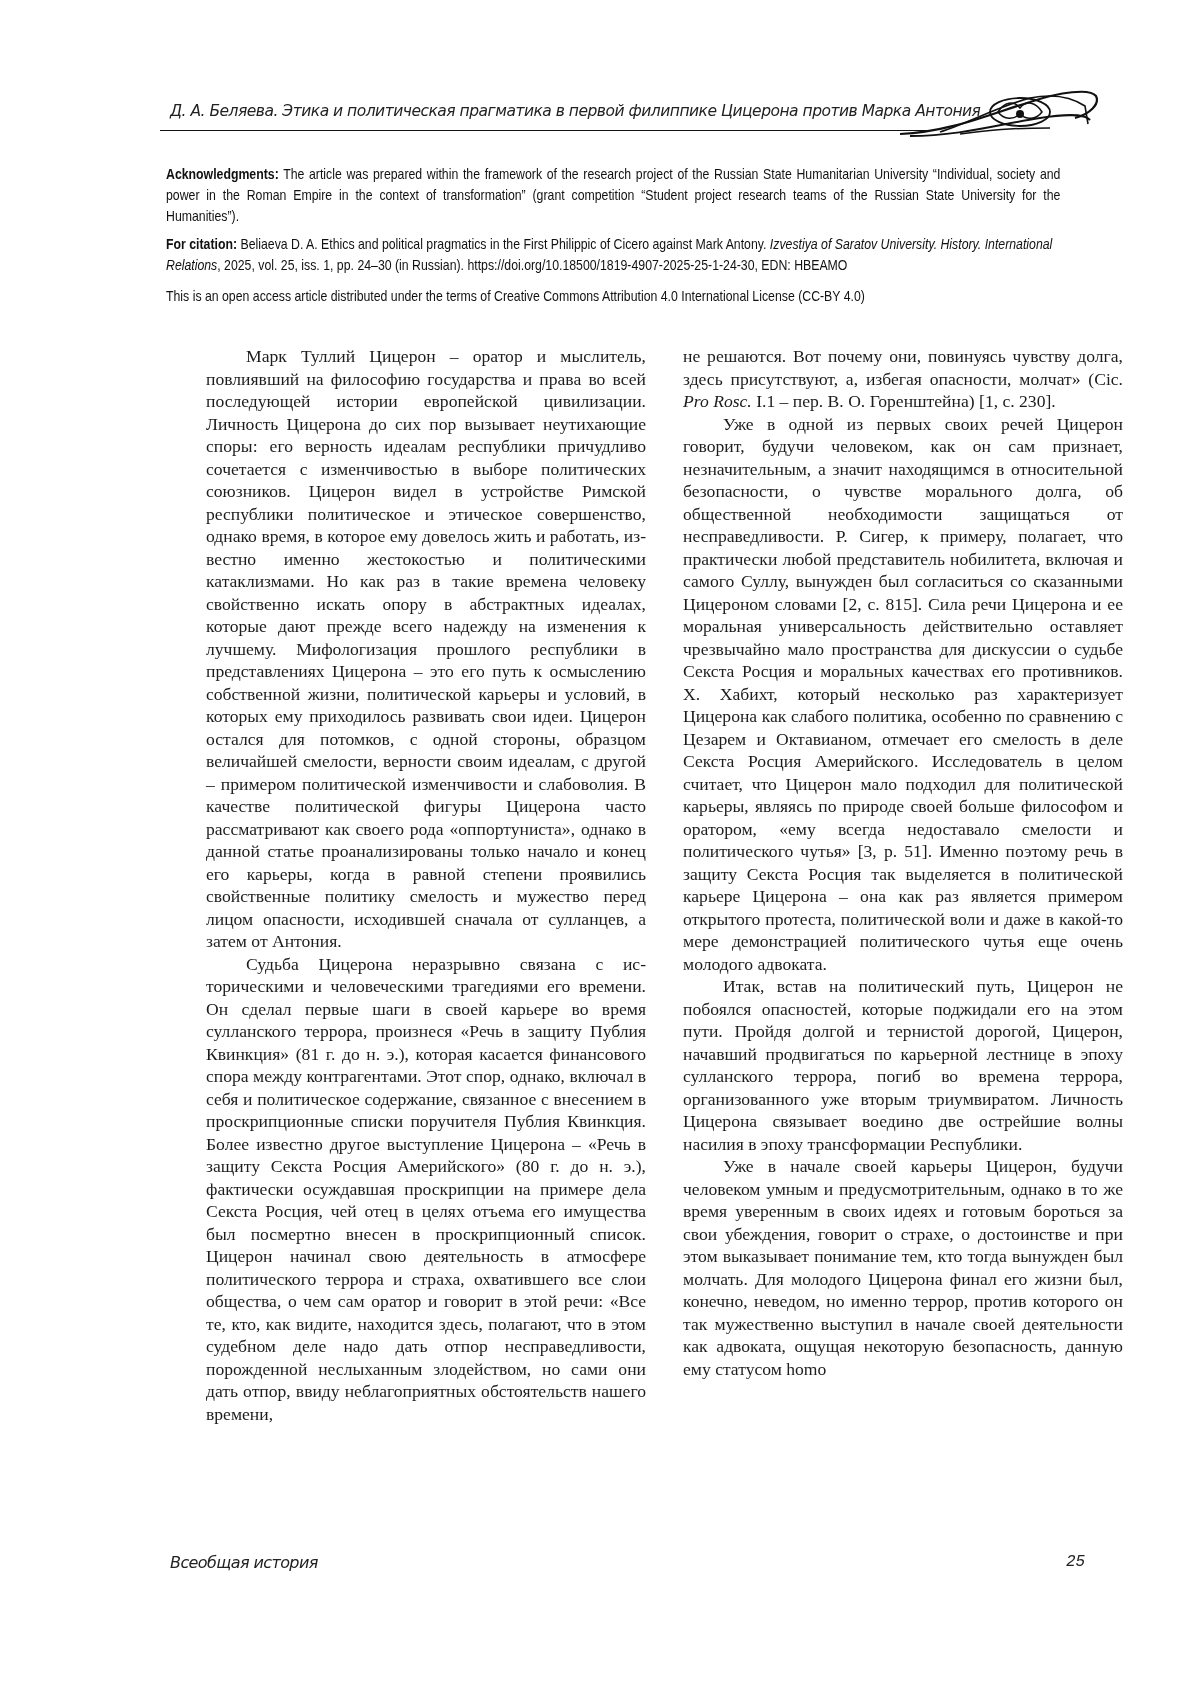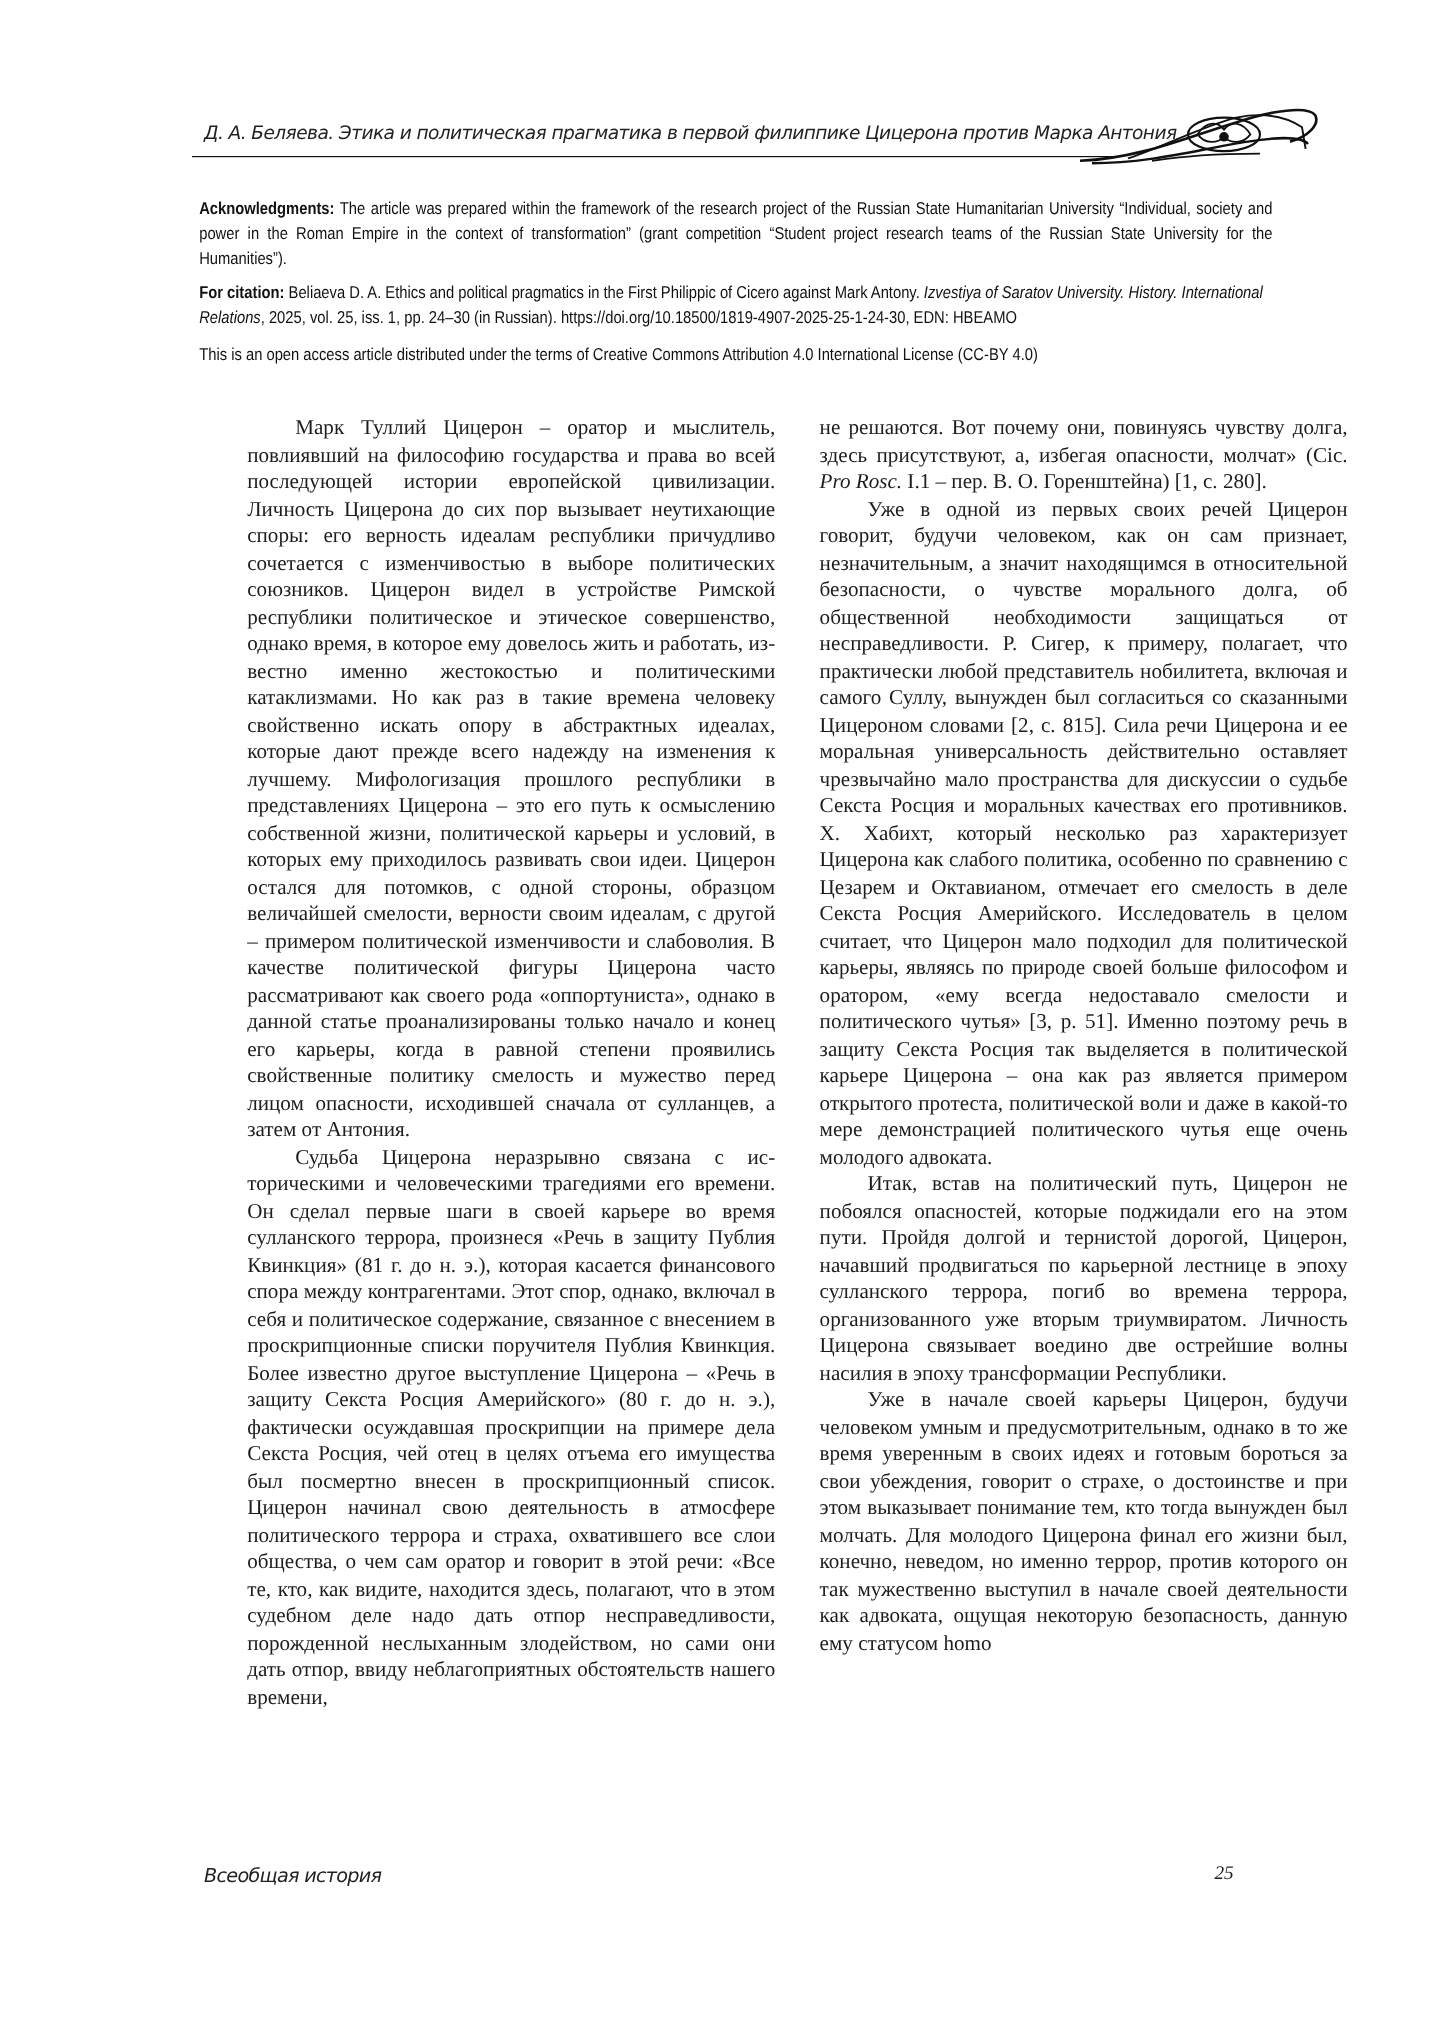--- a/index.html
+++ b/index.html
@@ -22,21 +22,21 @@
     font-family: "Liberation Serif", serif; font-size: 17.6px; line-height: 22.5px;
     text-align: justify; hyphens: manual; color: #1c1c1c; margin-left: 36px;
   }
   .col-left { left: 170px; }
   .col-right { left: 647px; }
   .column p { margin: 0; text-indent: 40px; }
   .column p.cont { text-indent: 0; }
   .column i { }
   .footer-left { position: absolute; left: 170px; top: 1553px; font-family: "DejaVu Sans", sans-serif;
     font-style: italic; font-size: 16px; letter-spacing: -0.6px; color: #222; }
-  .footer-right { position: absolute; left: 1012px; top: 1553px; font-family: Liberation Serif, serif;
+  .footer-right { position: absolute; left: 1066px; top: 1553px; font-family: Liberation Mono, monospace;
     font-style: italic; font-size: 16px; color: #222; }
 </style>
 </head>
 <body>
 
 <div class="running-head">Д. А. Беляева.  Этика и политическая прагматика в первой филиппике Цицерона против Марка Антония</div>
 <div class="head-rule"></div>
 <svg class="ornament" viewBox="0 0 200 58">
   <path d="M0,50 C50,48 90,30 130,18 C160,8 190,4 196,12 C200,20 190,30 175,34" fill="none" stroke="#111" stroke-width="2.2"></path>
   <path d="M10,52 C60,52 100,40 140,34 C165,30 185,30 190,36" fill="none" stroke="#111" stroke-width="2"></path>
@@ -52,20 +52,20 @@
 <div class="meta meta-cite"><b>For citation:</b><span> Beliaeva D. A. Ethics and political pragmatics in the First Philippic of Cicero against Mark Antony. </span><i>Izvestiya of Saratov University. History. International Relations</i><span>, 2025, vol. 25, iss. 1, pp. 24–30 (in Russian). https://doi.org/10.18500/1819-4907-2025-25-1-24-30, EDN:  HBEAMO</span></div>
 
 <div class="meta meta-lic">This is an open access article distributed under the terms of Creative Commons Attribution 4.0 International License (CC-BY 4.0)</div>
 
 <div class="column col-left">
   <p>Марк Туллий Цицерон – оратор и мыслитель, повлиявший на философию государства и пра­ва во всей последующей истории европейской цивилизации. Личность Цицерона до сих пор вы­зывает неутихающие споры: его верность идеалам республики причудливо сочетается с изменчиво­стью в выборе политических союзников. Цицерон видел в устройстве Римской республики полити­ческое и этическое совершенство, однако время, в которое ему довелось жить и работать, из­вестно именно жестокостью и политическими катаклизмами. Но как раз в такие времена че­ловеку свойственно искать опору в абстрактных идеалах, которые дают прежде всего надежду на изменения к лучшему. Мифологизация про­шлого республики в представлениях Цицерона – это его путь к осмыслению собственной жиз­ни, политической карьеры и условий, в которых ему приходилось развивать свои идеи. Цицерон остался для потомков, с одной стороны, образцом величайшей смелости, верности своим идеалам, с другой – примером политической изменчивости и слабоволия. В качестве политической фигуры Цицерона часто рассматривают как своего рода «оппортуниста», однако в данной статье проана­лизированы только начало и конец его карьеры, когда в равной степени проявились свойственные политику смелость и мужество перед лицом опас­ности, исходившей сначала от сулланцев, а затем от Антония.</p>
   <p>Судьба Цицерона неразрывно связана с ис­торическими и человеческими трагедиями его времени. Он сделал первые шаги в своей ка­рьере во время сулланского террора, произнеся «Речь в защиту Публия Квинкция» (81 г. до н. э.), которая касается финансового спора между контр­агентами. Этот спор, однако, включал в себя и политическое содержание, связанное с вне­сением в проскрипционные списки поручителя Публия Квинкция. Более известно другое высту­пление Цицерона – «Речь в защиту Секста Росция Америйского» (80 г. до н. э.), фактически осуждав­шая проскрипции на примере дела Секста Росция, чей отец в целях отъема его имущества был посмертно внесен в проскрипционный список. Цицерон начинал свою деятельность в атмосфере политического террора и страха, охватившего все слои общества, о чем сам оратор и говорит в этой речи: «Все те, кто, как видите, находится здесь, полагают, что в этом судебном деле надо дать отпор несправедливости, порожденной неслыхан­ным злодейством, но сами они дать отпор, ввиду неблагоприятных обстоятельств нашего времени,</p>
 </div>
 
 <div class="column col-right">
-  <p class="cont"><span>не решаются. Вот почему они, повинуясь чувству долга, здесь присутствуют, а, избегая опасности, молчат» (Cic. </span><i>Pro Rosc.</i><span> I.1 – пер. В. О. Горенштей­на) [1, с. 280].</span></p>
+  <p class="cont"><span>не решаются. Вот почему они, повинуясь чувству долга, здесь присутствуют, а, избегая опасности, молчат» (Cic. </span><i>Pro Rosc.</i><span> I.1 – пер. В. О. Горенштей­на) [1, с. 230].</span></p>
   <p>Уже в одной из первых своих речей Цицерон говорит, будучи человеком, как он сам признает, незначительным, а значит находящимся в отно­сительной безопасности, о чувстве морального долга, об общественной необходимости защи­щаться от несправедливости. Р. Сигер, к примеру, полагает, что практически любой представитель нобилитета, включая и самого Суллу, вынужден был согласиться со сказанными Цицероном слова­ми [2, с. 815]. Сила речи Цицерона и ее моральная универсальность действительно оставляет чрез­вычайно мало пространства для дискуссии о судь­бе Секста Росция и моральных качествах его противников. Х. Хабихт, который несколько раз характеризует Цицерона как слабого политика, особенно по сравнению с Цезарем и Октавиа­ном, отмечает его смелость в деле Секста Росция Америйского. Исследователь в целом считает, что Цицерон мало подходил для политической карьеры, являясь по природе своей больше фи­лософом и оратором, «ему всегда недоставало смелости и политического чутья» [3, p. 51]. Имен­но поэтому речь в защиту Секста Росция так выделяется в политической карьере Цицерона – она как раз является примером открытого проте­ста, политической воли и даже в какой-то мере демонстрацией политического чутья еще очень молодого адвоката.</p>
   <p>Итак, встав на политический путь, Цице­рон не побоялся опасностей, которые поджидали его на этом пути. Пройдя долгой и тернистой дорогой, Цицерон, начавший продвигаться по ка­рьерной лестнице в эпоху сулланского террора, погиб во времена террора, организованного уже вторым триумвиратом. Личность Цицерона свя­зывает воедино две острейшие волны насилия в эпоху трансформации Республики.</p>
   <p>Уже в начале своей карьеры Цицерон, бу­дучи человеком умным и предусмотрительным, однако в то же время уверенным в своих идеях и готовым бороться за свои убеждения, говорит о страхе, о достоинстве и при этом выказывает понимание тем, кто тогда вынужден был молчать. Для молодого Цицерона финал его жизни был, конечно, неведом, но именно террор, против ко­торого он так мужественно выступил в начале своей деятельности как адвоката, ощущая неко­торую безопасность, данную ему статусом homo</p>
 </div>
 
 <div class="footer-left">Всеобщая история</div>
 <div class="footer-right">25</div>
 
 </body></html>

